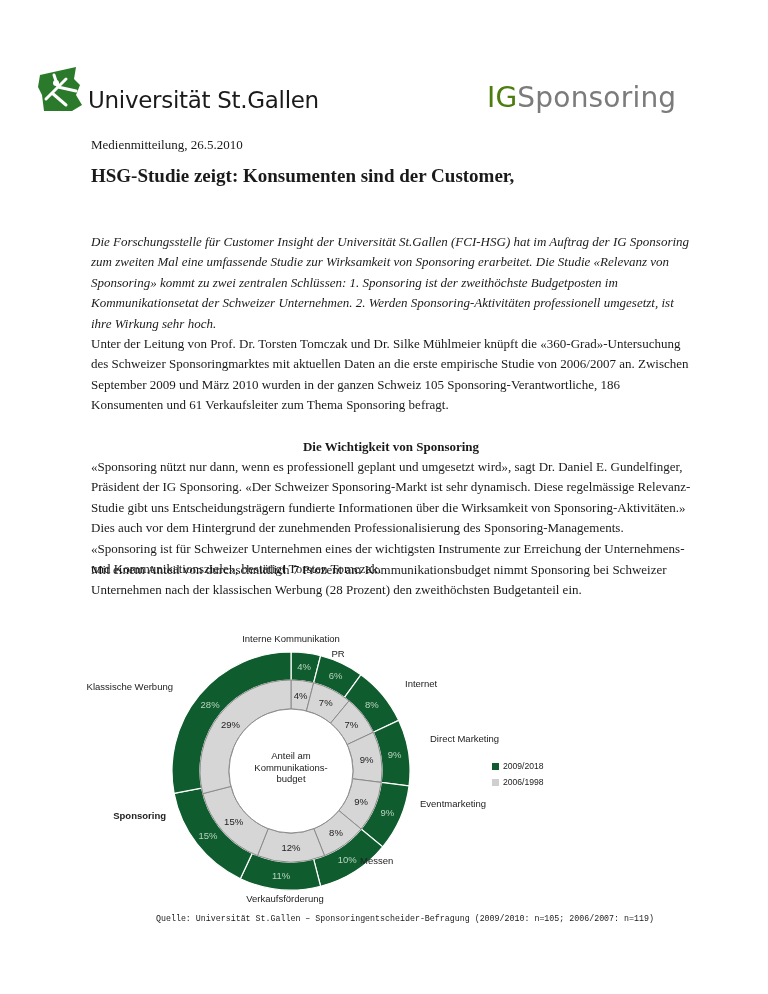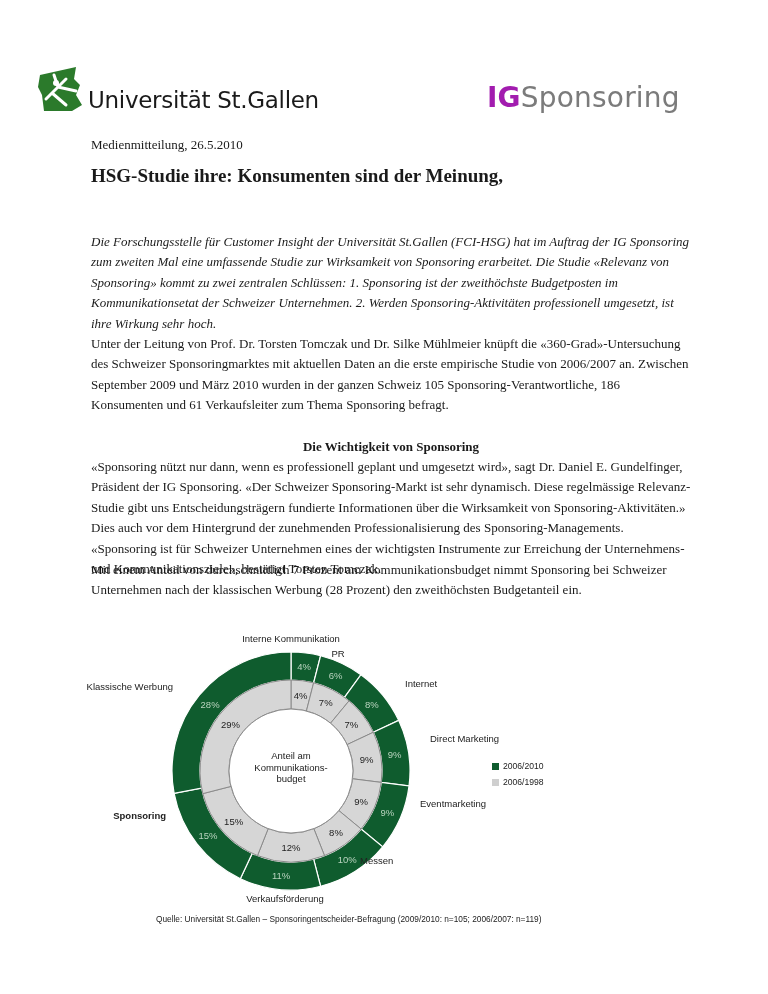--- a/index.html
+++ b/index.html
@@ -2,35 +2,35 @@
 <html><head>
 <meta charset="utf-8">
 <style>
   html, body { margin: 0; padding: 0; background: #ffffff; }
   body { width: 768px; height: 994px; position: relative; overflow: hidden; font-family: "DejaVu Serif", "Liberation Serif", serif; color: #1a1a1a; }
   .abs { position: absolute; }
   .hsg-logo { left: 36px; top: 65px; width: 235px; height: 50px; }
   .hsg-logo .mark { position: absolute; left: 0; top: 0; width: 48px; height: 48px; }
   .hsg-logo .wordmark { position: absolute; left: 52px; top: 22px; font-family: "DejaVu Sans", "Liberation Sans", sans-serif; font-size: 23px; color: #1a1a1a; white-space: nowrap; letter-spacing: -0.3px; }
   .igs-logo { left: 487px; top: 81px; font-family: "DejaVu Sans", "Liberation Sans", sans-serif; font-size: 28px; white-space: nowrap; letter-spacing: 0.2px; }
-  .igs-logo .ig { color: #a21caf; font-weight: bold; }
+  .igs-logo .ig { color: #4d7c0f; }
   .igs-logo .sp { color: #7b7b7b; }
   .text { font-family: "Liberation Serif", "DejaVu Serif", serif; font-size: 13px; line-height: 20.4px; }
   .dateline { left: 91px; top: 135px; }
   .headline { left: 91px; top: 163px; font-family: "Liberation Serif", "DejaVu Serif", serif; font-weight: bold; font-size: 19px; line-height: 25px; width: 560px; }
   .lead { left: 91px; top: 232px; width: 600px; font-style: italic; }
   .para { left: 91px; width: 600px; }
   .p1 { top: 334px; }
   .p2-head { top: 437px; font-weight: bold; text-align: center; }
   .p2 { top: 457px; }
   .p3 { top: 560px; }
   .chart { left: 80px; top: 630px; width: 560px; height: 310px; }
   .chart svg { position: absolute; left: 0; top: 0; }
   .chart text { font-family: "Liberation Sans", "DejaVu Sans", sans-serif; }
-  .source { left: 156px; top: 914px; font-family: Liberation Sans, sans-serif; font-size: 8.3px; color: #222; white-space: nowrap; }
+  .source { left: 156px; top: 914px; font-family: Liberation Mono, monospace; font-size: 8.3px; color: #222; white-space: nowrap; }
   .legend { left: 492px; top: 758px; font-family: "Liberation Sans", "DejaVu Sans", sans-serif; font-size: 8.6px; color: #222; }
   .legend .row { display: flex; align-items: center; height: 16px; }
   .legend .sw { width: 7px; height: 7px; margin-right: 4px; }
 </style>
 </head>
 <body>
 
 <div class="abs hsg-logo">
   <svg class="mark" viewBox="0 0 48 48" width="48" height="48">
     <path d="M4 10 L40 2 L38 14 L44 20 L40 30 L46 40 L36 46 L8 46 L6 30 L2 22 Z" fill="#2b7a2b"></path>
@@ -40,21 +40,21 @@
   <span class="wordmark">Universität St.Gallen</span>
 </div>
 
 <div class="abs igs-logo">
   <span class="ig">IG</span><span class="sp">Sponsoring</span>
 </div>
 
 <div class="abs text dateline">Medienmitteilung, 26.5.2010</div>
 
 <div class="abs headline">
-  <div>HSG-Studie ihre: Konsumenten sind der Meinung,</div>
+  <div>HSG-Studie zeigt: Konsumenten sind der Customer,</div>
 </div>
 
 <div class="abs text lead">Die Forschungsstelle für Customer Insight der Universität St.Gallen (FCI-HSG) hat im Auftrag der IG Sponsoring zum zweiten Mal eine umfassende Studie zur Wirksamkeit von Sponsoring erarbeitet. Die Studie «Relevanz von Sponsoring» kommt zu zwei zentralen Schlüssen: 1. Sponsoring ist der zweithöchste Budgetposten im Kommunikationsetat der Schweizer Unternehmen. 2. Werden Sponsoring-Aktivitäten professionell umgesetzt, ist ihre Wirkung sehr hoch.</div>
 
 <div class="abs text para p1">Unter der Leitung von Prof. Dr. Torsten Tomczak und Dr. Silke Mühlmeier knüpft die «360-Grad»-Untersuchung des Schweizer Sponsoringmarktes mit aktuellen Daten an die erste empirische Studie von 2006/2007 an. Zwischen September 2009 und März 2010 wurden in der ganzen Schweiz 105 Sponsoring-Verantwortliche, 186 Konsumenten und 61 Verkaufsleiter zum Thema Sponsoring befragt.</div>
 
 <div class="abs text para p2-head">Die Wichtigkeit von Sponsoring</div>
 <div class="abs text para p2">«Sponsoring nützt nur dann, wenn es professionell geplant und umgesetzt wird», sagt Dr. Daniel E. Gundelfinger, Präsident der IG Sponsoring. «Der Schweizer Sponsoring-Markt ist sehr dynamisch. Diese regelmässige Relevanz-Studie gibt uns Entscheidungsträgern fundierte Informationen über die Wirksamkeit von Sponsoring-Aktivitäten.» Dies auch vor dem Hintergrund der zunehmenden Professionalisierung des Sponsoring-Managements. «Sponsoring ist für Schweizer Unternehmen eines der wichtigsten Instrumente zur Erreichung der Unternehmens- und Kommunikationsziele», bestätigt Torsten Tomczak.</div>
 
 <div class="abs text para p3">Mit einem Anteil von durchschnittlich 7 Prozent am Kommunikationsbudget nimmt Sponsoring bei Schweizer Unternehmen nach der klassischen Werbung (28 Prozent) den zweithöchsten Budgetanteil ein.</div>
@@ -109,21 +109,21 @@
       <text x="280" y="234" text-anchor="start" font-size="9.5" fill="#222">Messen</text>
       <text x="205" y="272" text-anchor="middle" font-size="9.5" fill="#222">Verkaufsförderung</text>
       <text x="86" y="189" text-anchor="end" font-size="9.5" fill="#222" font-weight="bold">Sponsoring</text>
       <text x="93" y="60" text-anchor="end" font-size="9.5" fill="#222">Klassische Werbung</text>
     </svg>
 </div>
 
 <div class="abs legend">
   <div class="row">
     <span class="sw" style="background:#0f5c2e"></span>
-    <span>2006/2010</span>
+    <span>2009/2018</span>
   </div>
   <div class="row">
     <span class="sw" style="background:#cfcfcf"></span>
     <span>2006/1998</span>
   </div>
 </div>
 
 <div class="abs source">Quelle: Universität St.Gallen – Sponsoringentscheider-Befragung (2009/2010: n=105; 2006/2007: n=119)</div>
 
 </body></html>

